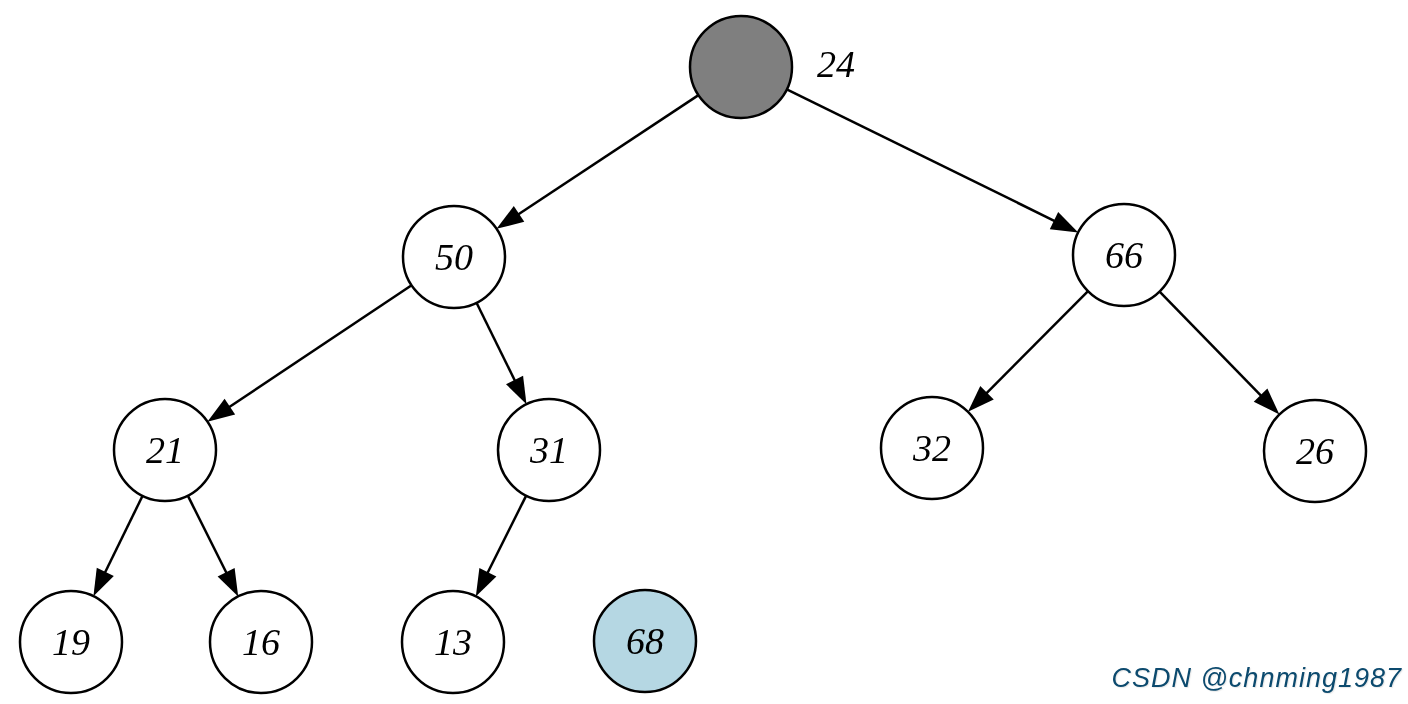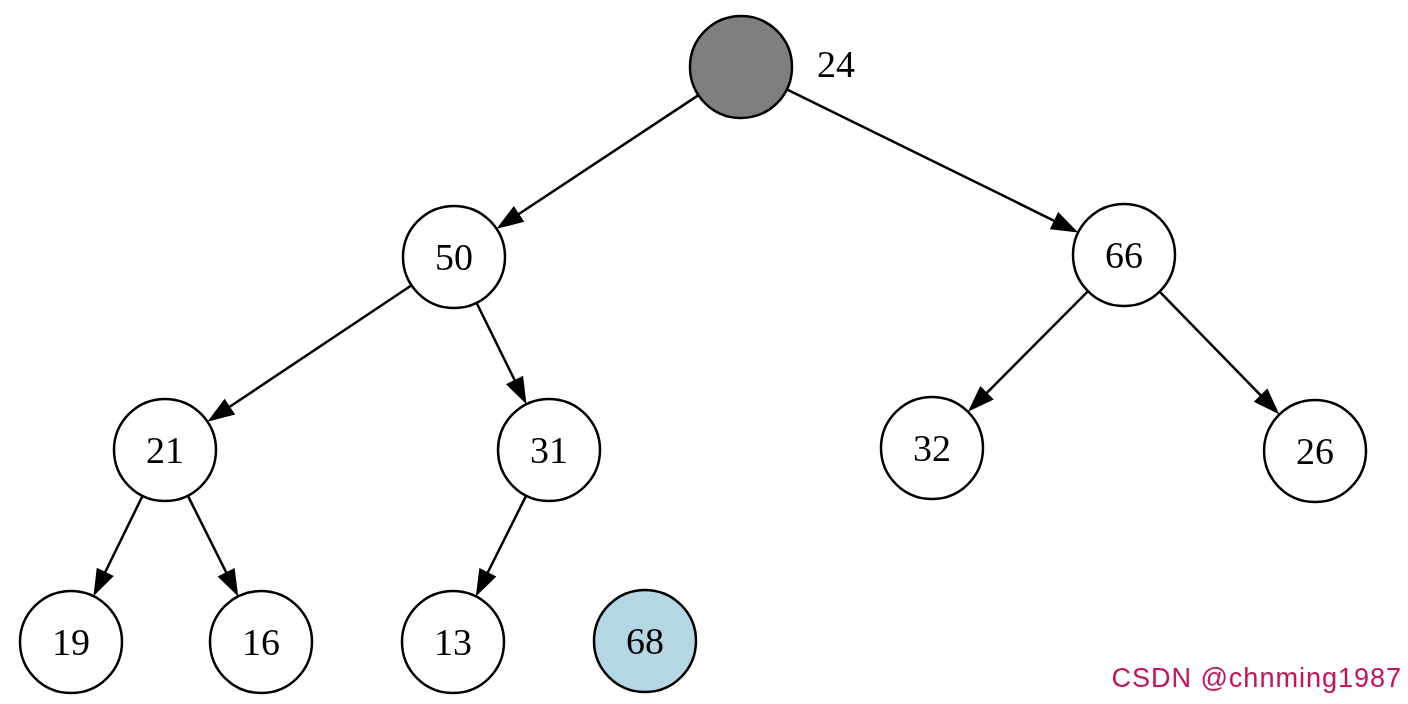--- a/index.html
+++ b/index.html
@@ -9,40 +9,41 @@
     width: 1408px;
     height: 704px;
     overflow: hidden;
     font-family: "Liberation Serif", serif;
   }
   .canvas {
     position: relative;
     width: 1408px;
     height: 704px;
     background: #ffffff;
+    font-style: italic;
   }
   svg {
     position: absolute;
     top: 0;
     left: 0;
     display: block;
   }
   .node-label {
     font-family: "Liberation Serif", serif;
     font-size: 38px;
     fill: #000000;
   }
   .watermark {
     position: absolute;
     right: 6px;
     bottom: 10px;
     font-family: "Liberation Sans", sans-serif;
     font-size: 27px;
     letter-spacing: 1px;
-    color: #be185d;
+    color: #0c4a6e;
     text-shadow: -1px -1px 0 rgba(255,255,255,0.9), 1px 1px 1px rgba(190,190,190,0.35);
     user-select: none;
   }
 </style>
 </head>
 <body>
 
 <div class="canvas">
   <svg width="1408" height="704" viewBox="0 0 1408 704" xmlns="http://www.w3.org/2000/svg">
       <g>

